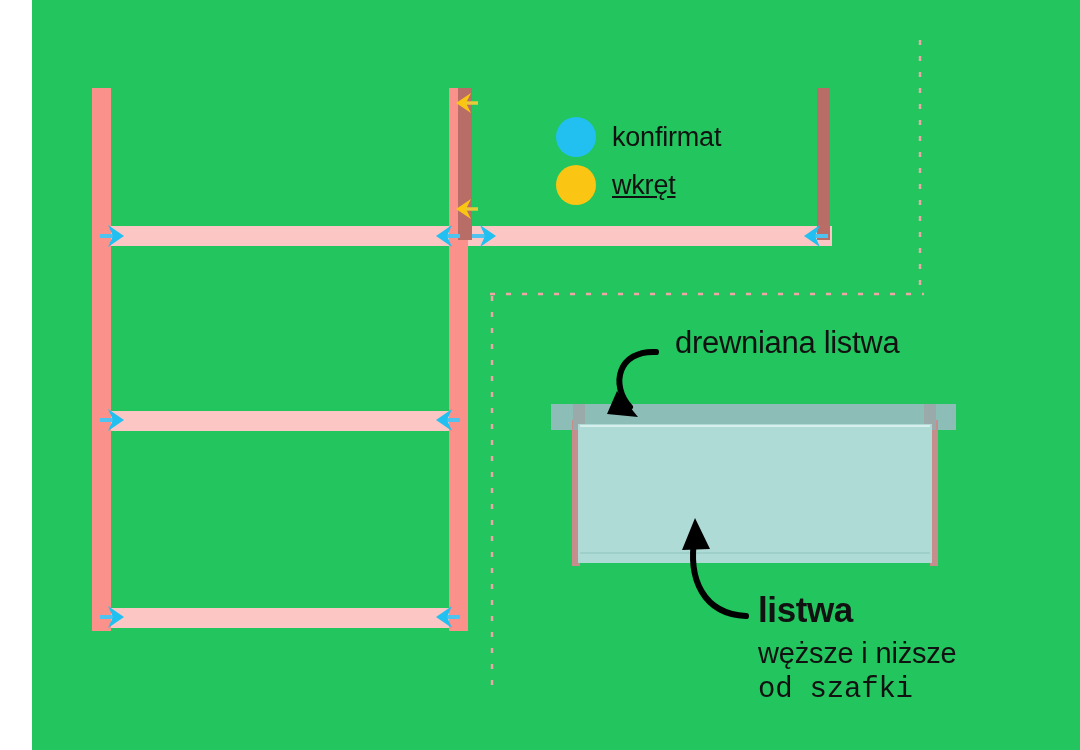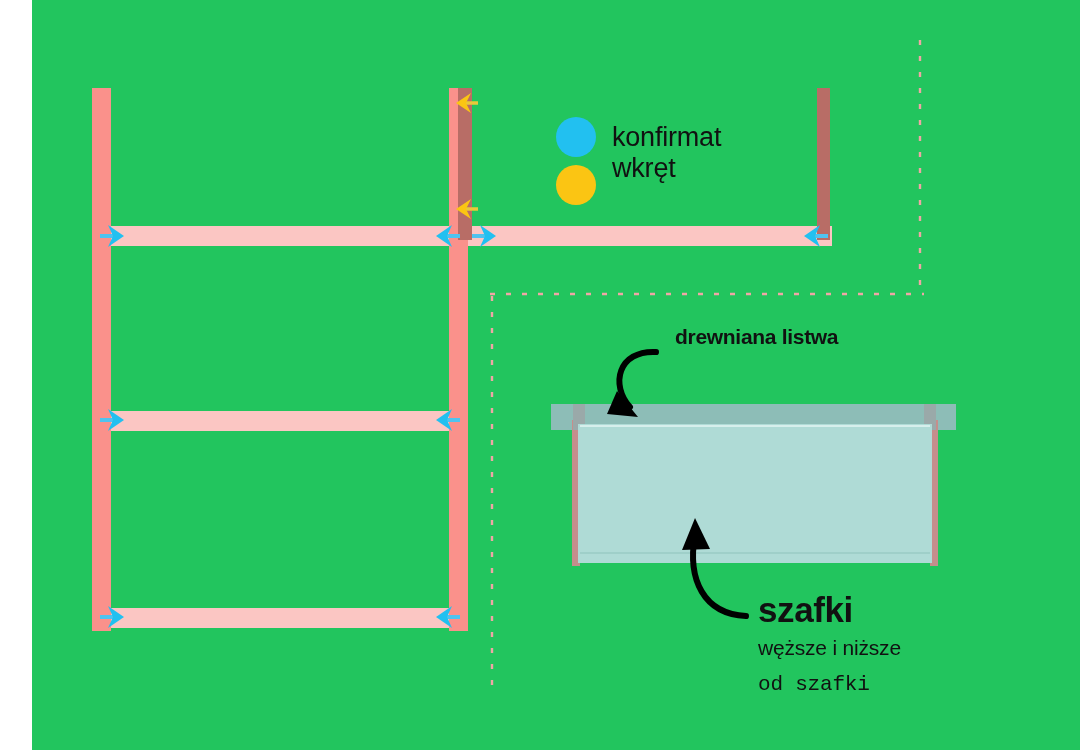--- a/index.html
+++ b/index.html
@@ -31,36 +31,36 @@
     color: #111111;
     white-space: nowrap;
     line-height: 1.18;
   }
   .legend-label {
     font-size: 27px;
     font-weight: 400;
     letter-spacing: -0.2px;
   }
   .ann-title {
-    font-size: 21px;
-    font-weight: 700;
+    font-size: 31px;
+    font-weight: 400;
     letter-spacing: -0.3px;
   }
   .ann-sub {
     font-size: 25px;
     font-weight: 400;
     letter-spacing: -0.2px;
   }
   .ann-title-lg {
     font-size: 35px;
     font-weight: 700;
     letter-spacing: -0.4px;
   }
   .ann-sub-lg {
-    font-size: 21px;
+    font-size: 29px;
     font-weight: 400;
     letter-spacing: -0.2px;
   }
 </style>
 </head>
 <body>
 
 <div id="stage">
 
   <svg id="svg-layer" viewBox="0 0 1080 750">
@@ -161,24 +161,24 @@
 
     <g>
       <circle cx="544" cy="137" r="20" fill="#22c0f0"></circle>
       <circle cx="544" cy="185" r="20" fill="#fbc513"></circle>
     </g>
 
   </svg>
 
   <div class="label legend-label" style="left:580px; top:122px;">konfirmat</div>
 
-  <div class="label legend-label" style="left:580px; top:153px;">wkręt</div>
+  <div class="label legend-label" style="left:580px; top:170px;text-decoration:underline;">wkręt</div>
 
   <div class="label ann-title" style="left:643px; top:325px;">drewniana listwa</div>
 
 
-  <div class="label ann-title-lg" style="left:726px; top:589px;">szafki</div>
+  <div class="label ann-title-lg" style="left:726px; top:589px;">listwa</div>
 
   <div class="label ann-sub-lg" style="left:726px; top:636px;">węższe i niższe</div>
 
   <div class="label ann-sub-lg" style="left:726px; top:673px;font-family:Liberation Mono, monospace;">od szafki</div>
 
 </div>
 
 </body></html>

